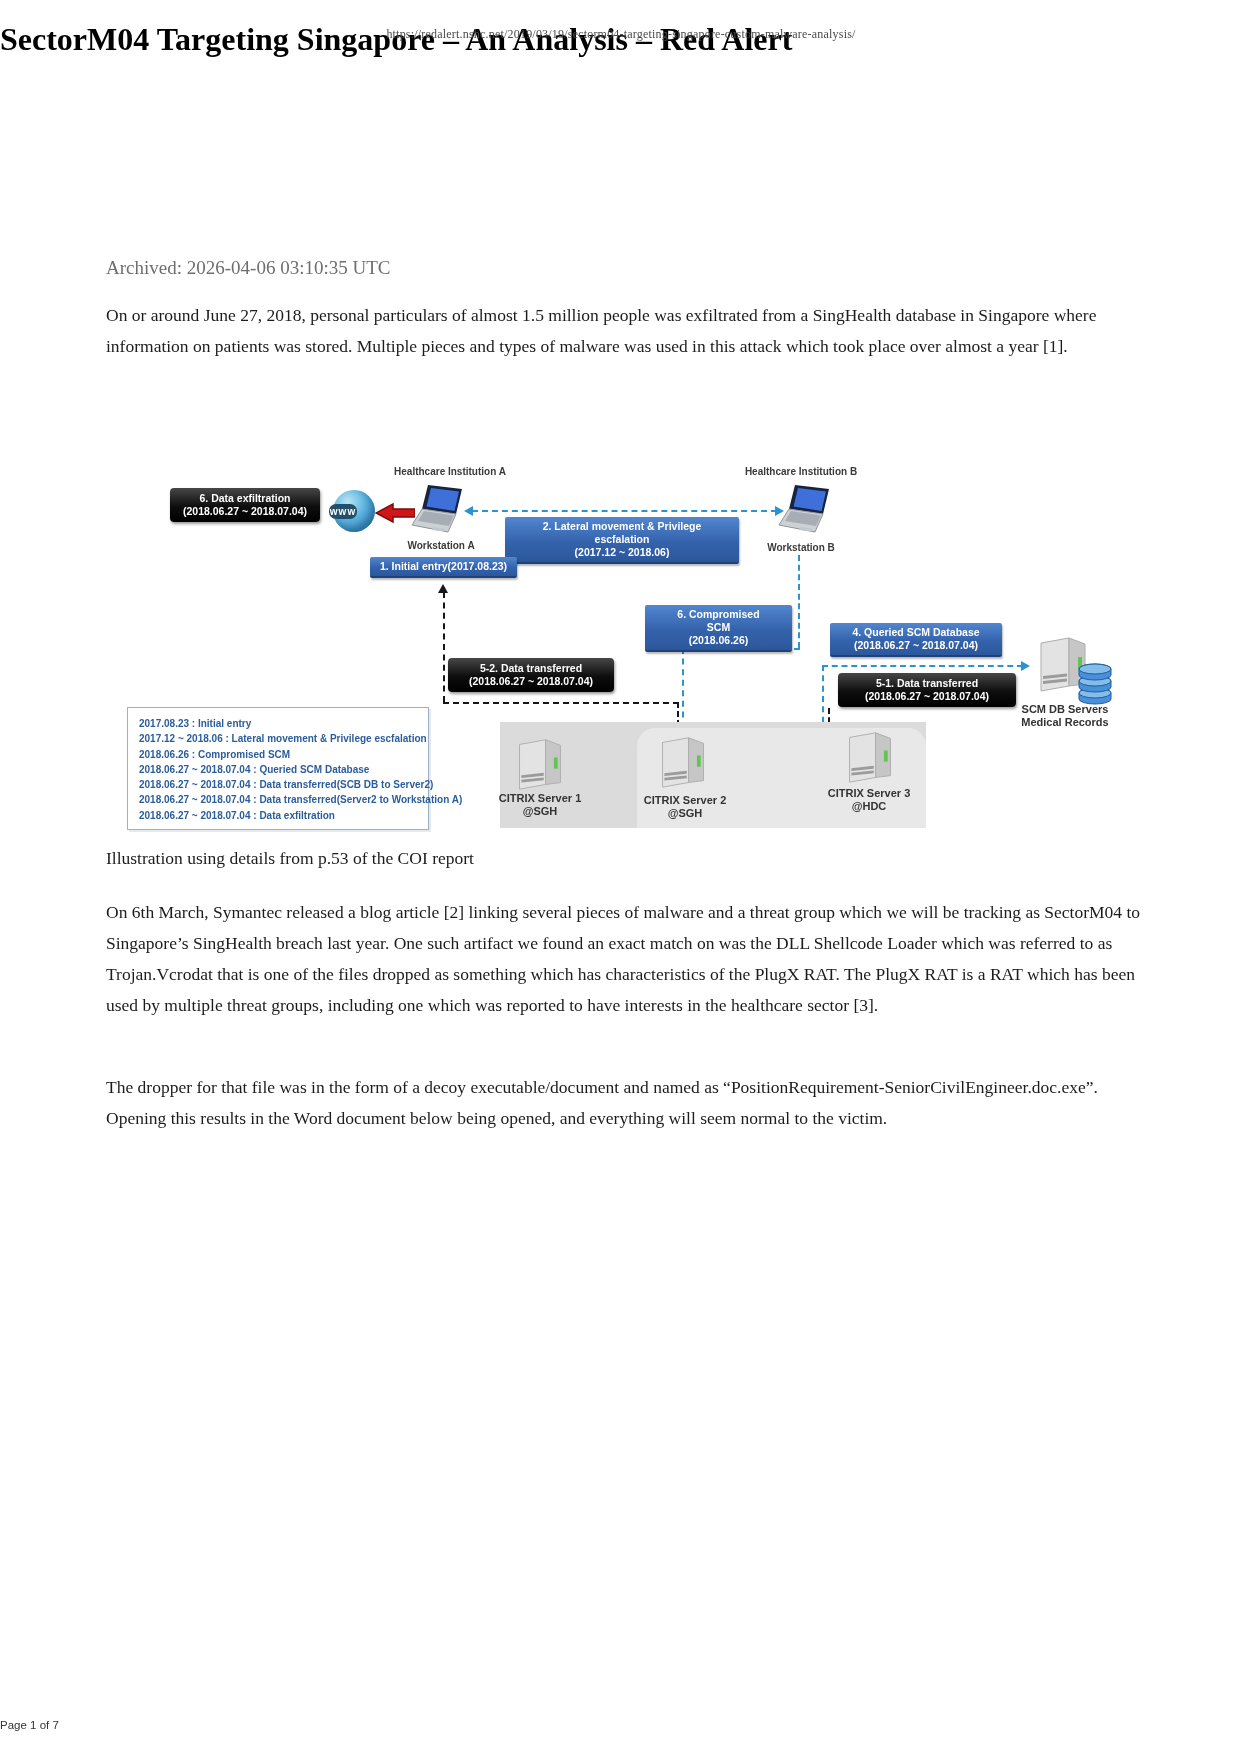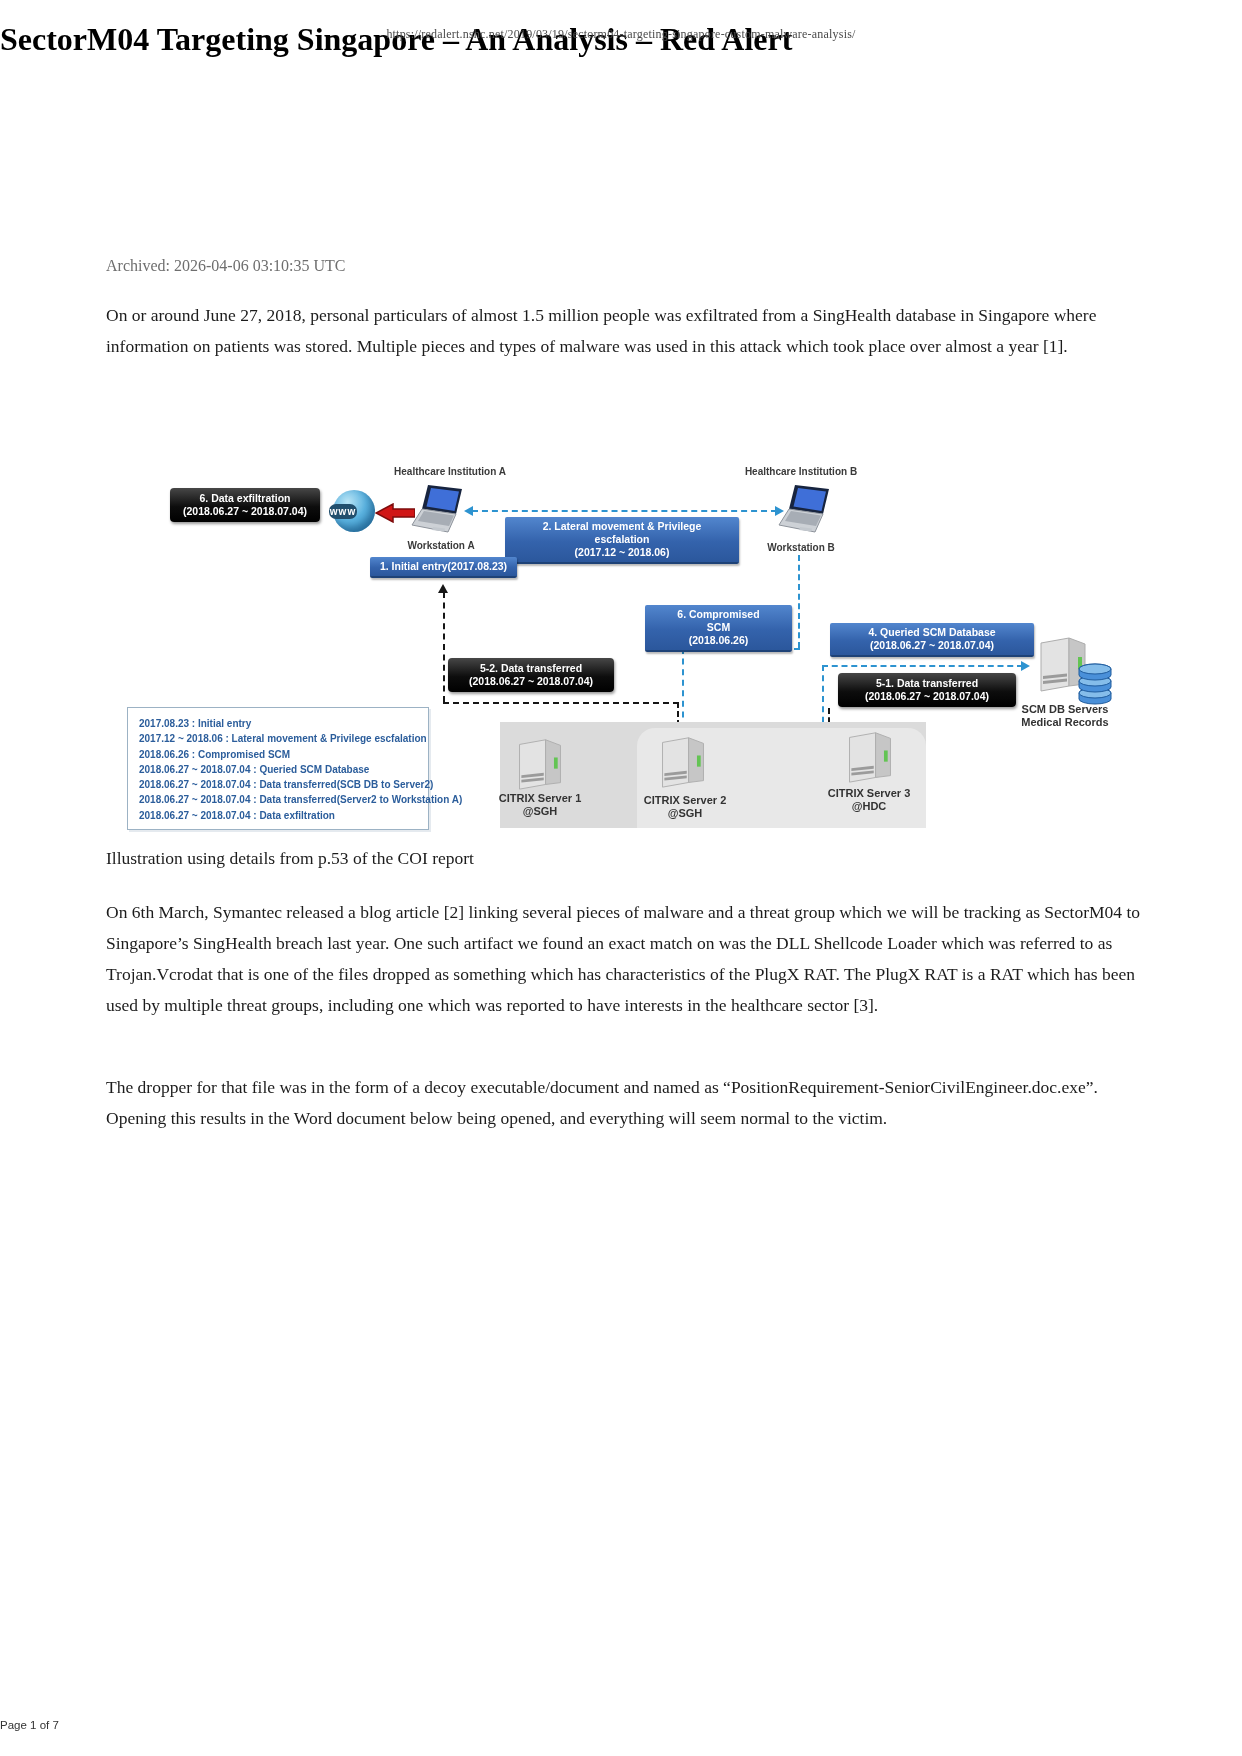--- a/index.html
+++ b/index.html
@@ -5,21 +5,21 @@
   html,body{margin:0;padding:0;background:#fff}
   .page{position:relative;width:1242px;height:1756px;background:#fff;overflow:hidden;
         font-family:"Liberation Serif",serif}
   .page *{box-sizing:border-box}
 
   .url-header{position:absolute;top:27px;left:0;width:100%;text-align:center;
 "Liberation Sans",sans-serif;font-size:12px;color:#4a4a4a;letter-spacing:.2px}    font-family:
 
   .title{position:absolute;left:106px;top:190px;width:1034px;margin:0;
          font-size:30px;font-weight:bold;color:#141414;letter-spacing:.2px}
-  .archived{position:absolute;left:106px;top:257px;font-size:16px;color:#6e6e6e}
+  .archived{position:absolute;left:106px;top:257px;font-size:19px;color:#6e6e6e}
   .bodytext{position:absolute;left:106px;width:1036px;margin:0;font-size:17.5px;
             line-height:31px;color:#1c1c1c}
   .footer{position:absolute;top:1719px;left:0;width:100%;text-align:left;
           font-family:"Liberation Sans",sans-serif;font-size:11.5px;color:#333}
 
   
   .diagram{position:absolute;left:106px;top:460px;width:1036px;height:372px;
            font-family:"Liberation Sans",sans-serif}
   .abs{position:absolute}
   .lbl{position:absolute;font-size:10px;font-weight:bold;color:#3a3a3a;
@@ -131,21 +131,21 @@
     <div class="dash-v c-blue" style="left:692px;top:95px;height:93px"></div>
     <div class="dash-h c-blue" style="left:576px;top:188px;width:118px"></div>
     <div class="dash-v c-blue" style="left:576px;top:188px;height:80px"></div>
     <div class="tri tri-down t-blue" style="left:571px;top:266px"></div>
 
     <div class="bluebox" style="left:539px;top:145px;width:147px">
       <div>6. Compromised SCM</div>
       <div>(2018.06.26)</div>
     </div>
 
-    <div class="bluebox" style="left:724px;top:163px;width:204px">
+    <div class="bluebox" style="left:724px;top:163px;width:172px">
       <div>4. Queried SCM Database</div>
       <div>(2018.06.27 ~ 2018.07.04)</div>
     </div>
 
     <div class="dash-h c-blue" style="left:609px;top:302px;width:109px"></div>
     <div class="dash-v c-blue" style="left:716px;top:205px;height:99px"></div>
     <div class="dash-h c-blue" style="left:716px;top:205px;width:201px"></div>
     <div class="tri tri-right t-blue" style="left:915px;top:201px"></div>
 
     <div class="dash-v c-black" style="left:722px;top:248px;height:62px"></div>

